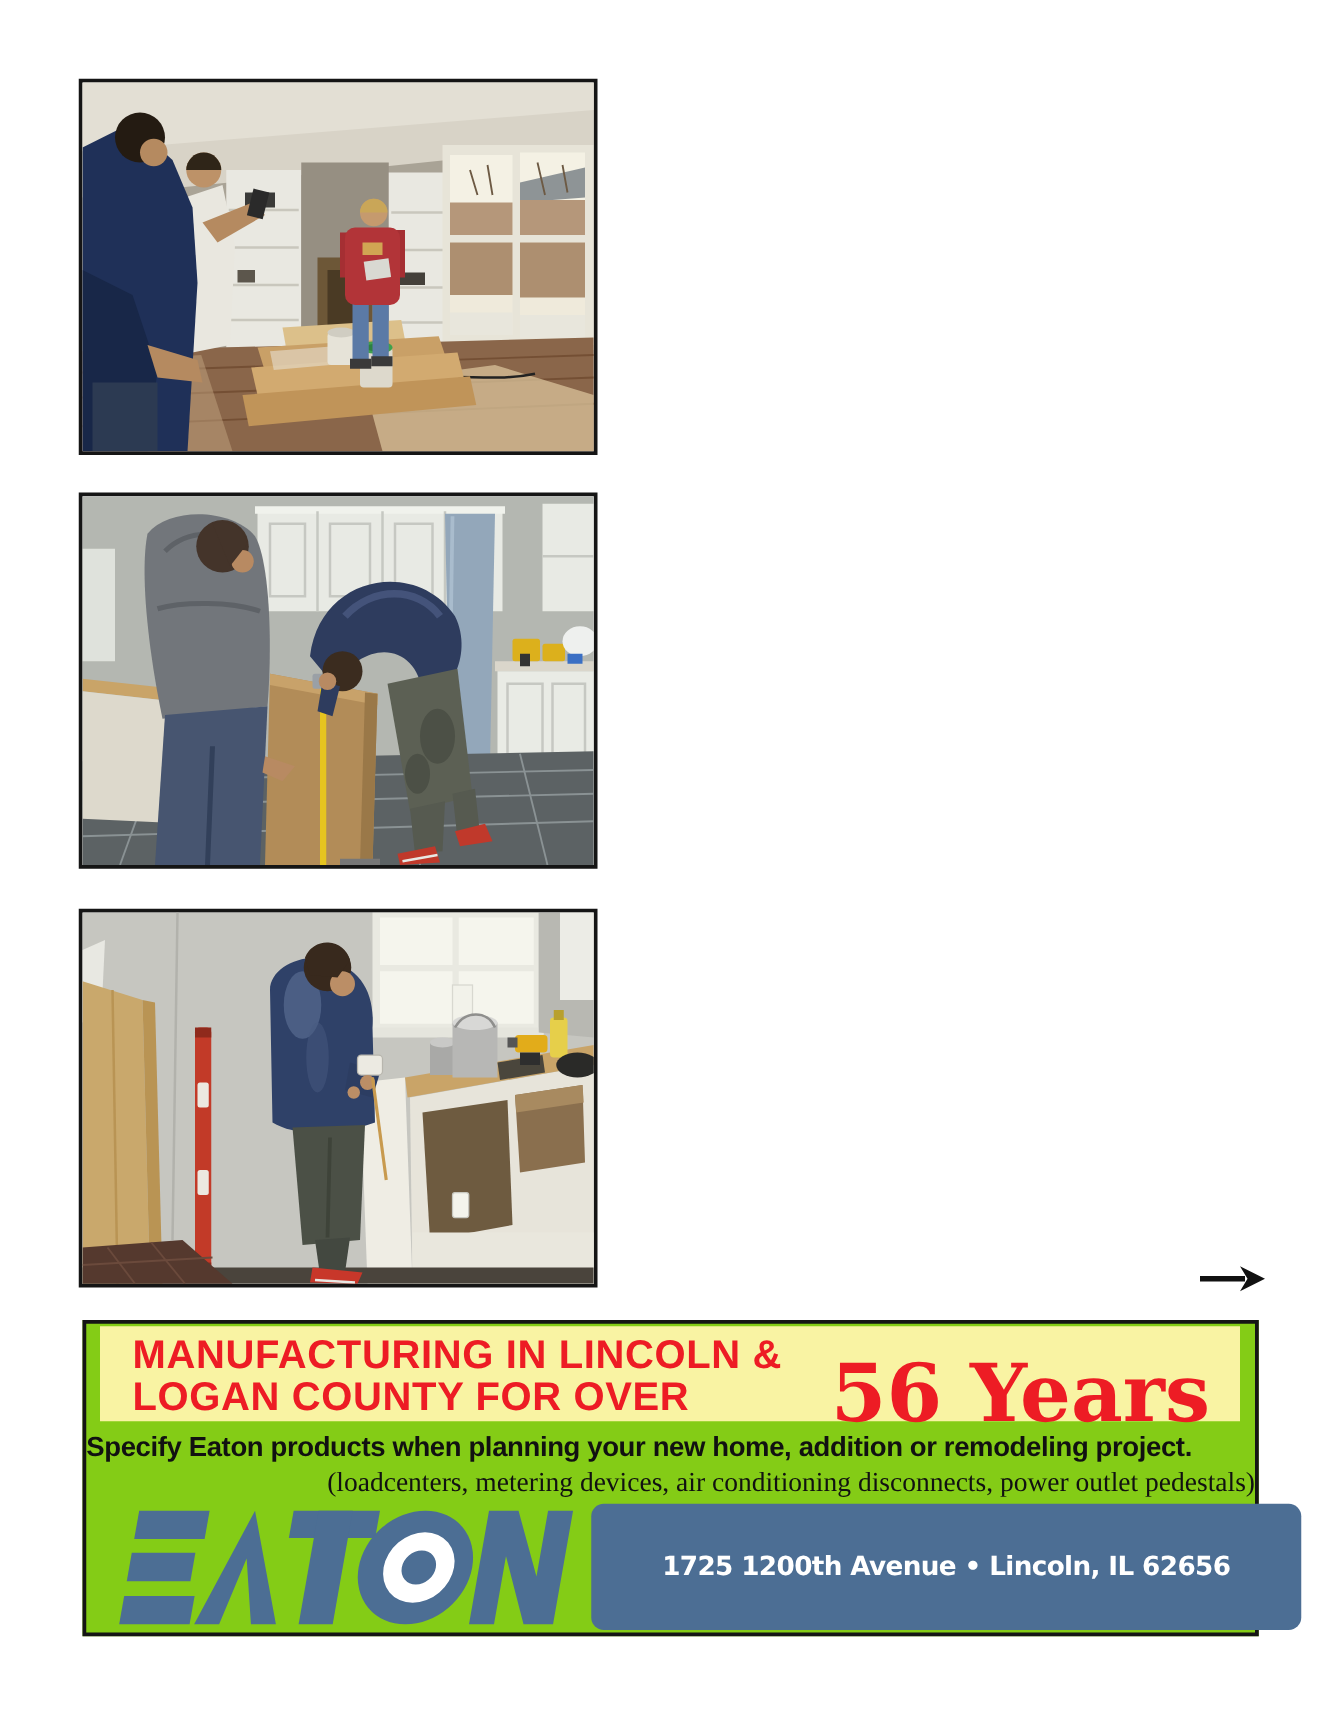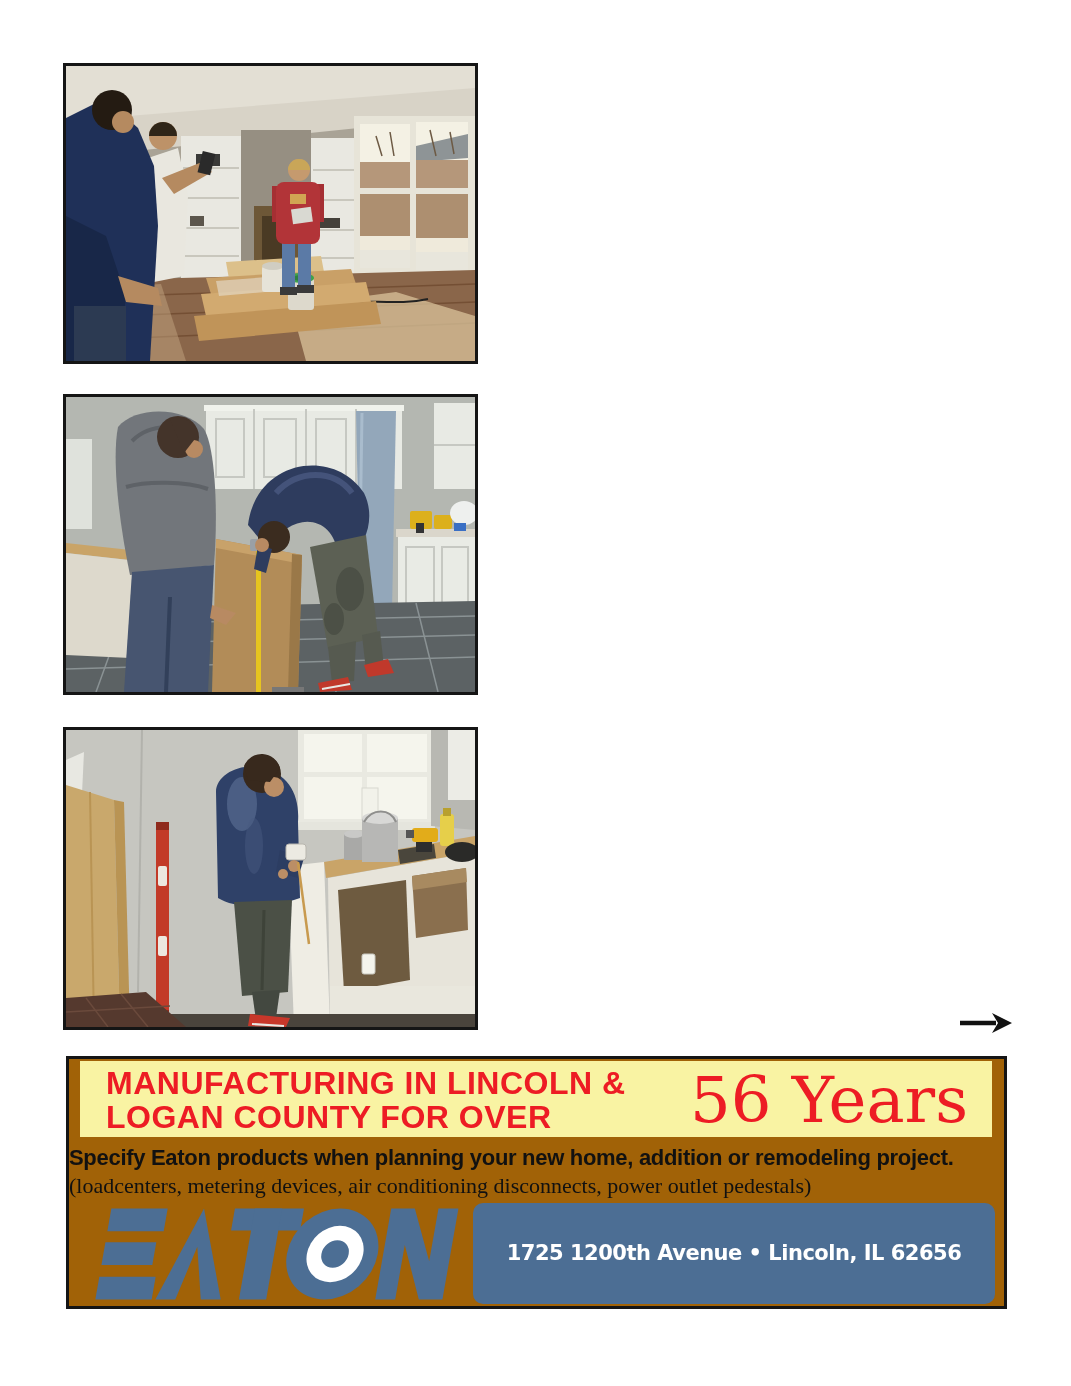--- a/index.html
+++ b/index.html
@@ -17,50 +17,50 @@
   }
   .photo svg{display:block;width:100%;height:100%;}
   #photo1{top:63px;height:301px;}
   #photo2{top:394px;height:301px;}
   #photo3{top:727px;height:303px;}
   
   .next-arrow{position:absolute;left:958px;top:1008px;width:54px;height:30px;}
   
   .ad{
     position:absolute;left:66px;top:1056px;width:941px;height:253px;
-    border:3px solid #151515;box-sizing:border-box;background:#a16207;
+    border:3px solid #151515;box-sizing:border-box;background:#84cc16;
   }
   .ad-yellow{
     position:absolute;left:11px;top:2px;width:912px;height:76px;
     background:#f9f3a3;
   }
   .ad-headline{
     position:absolute;left:26px;top:5px;
     font-size:32px;line-height:34px;font-weight:bold;
     color:#ed1c24;letter-spacing:0.5px;white-space:nowrap;
   }
   .ad-years{
-    position:absolute;right:24px;top:0;height:76px;line-height:78px;
-    font-family:"DejaVu Serif", serif;font-weight:normal;
+    position:absolute;right:24px;top:16px;height:76px;line-height:78px;
+    font-family:"DejaVu Serif", serif;font-weight:bold;
     font-size:64px;color:#ed1c24;white-space:nowrap;
   }
   .ad-tagline{
     position:absolute;left:0;top:86px;width:100%;
     font-size:22px;font-weight:bold;color:#111;
     letter-spacing:-0.3px;white-space:nowrap;
   }
   .ad-products{
-    position:absolute;left:0;top:114px;width:100%;text-align:left;
+    position:absolute;left:0;top:114px;width:100%;text-align:right;
     font-family:"Liberation Serif", serif;font-size:22px;color:#111;
     white-space:nowrap;
   }
   .eaton-logo{position:absolute;left:26px;top:146px;width:368px;height:98px;}
   .eaton-logo svg{display:block;width:100%;height:100%;}
   .blue-box{
-    position:absolute;left:404px;top:144px;width:522px;height:101px;
+    position:absolute;left:404px;top:144px;width:568px;height:101px;
     background:#4c6e94;border-radius:10px;color:#ffffff;
     display:flex;flex-direction:column;justify-content:center;align-items:center;
     font-family:"DejaVu Sans", sans-serif;font-weight:bold;text-align:center;
   }
   .blue-address{font-size:21px;line-height:25px;letter-spacing:-0.5px;white-space:nowrap;}
   .blue-phone{font-size:44px;line-height:41px;white-space:nowrap;}
   .blue-web{font-size:40px;line-height:36px;white-space:nowrap;}
 </style>
 </head>
 <body>

